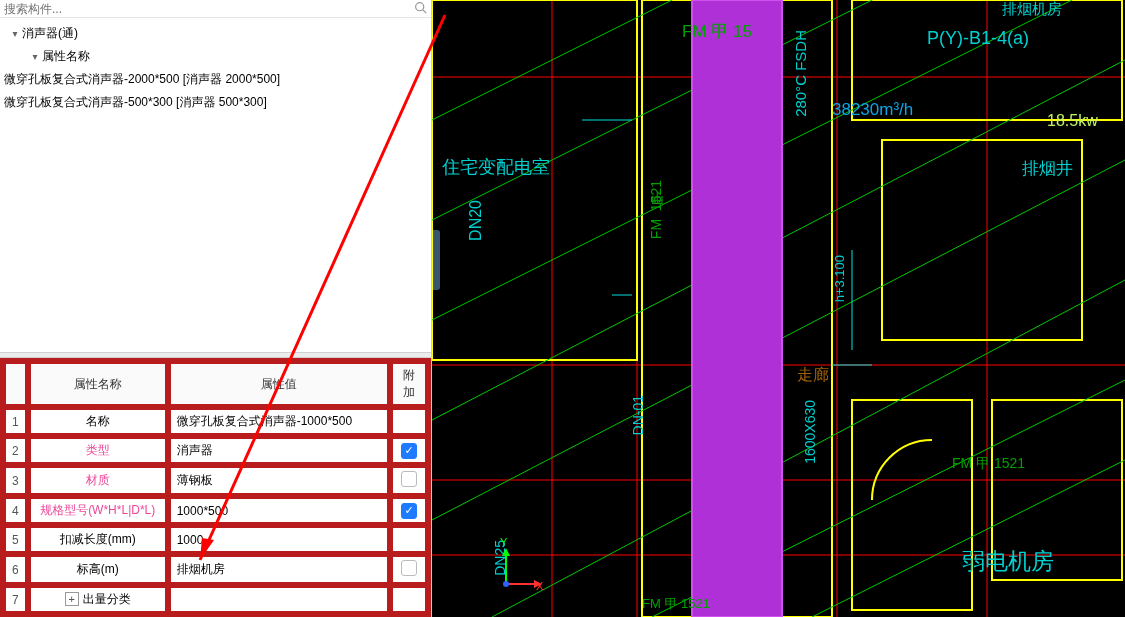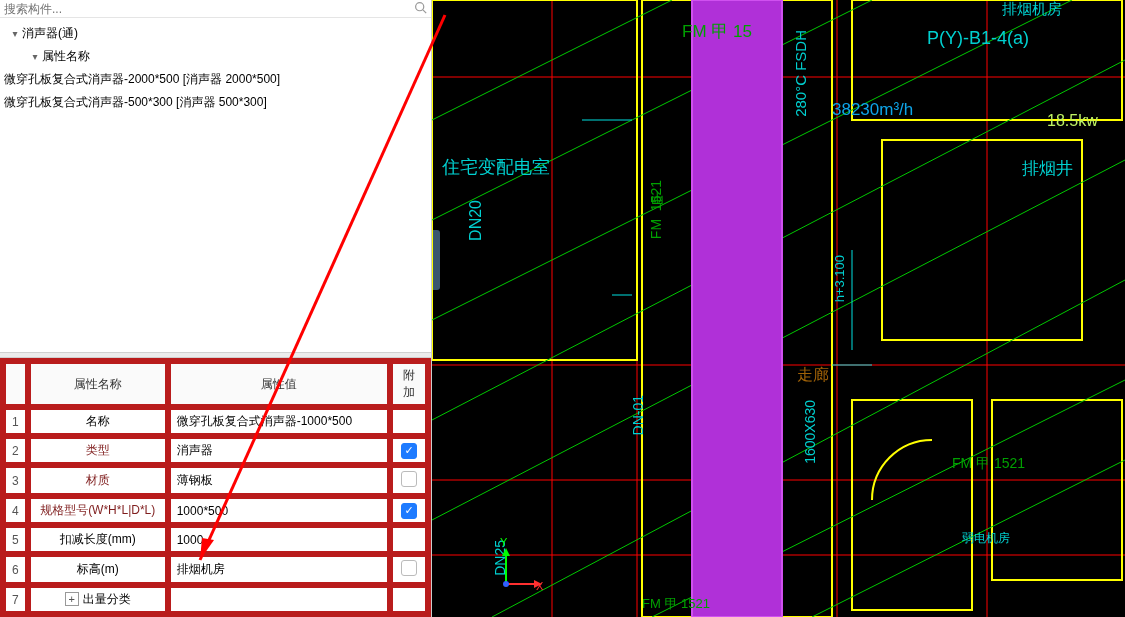--- a/index.html
+++ b/index.html
@@ -26,21 +26,21 @@
 .panel-gap { height: 6px; background: #ececec; border-top: 1px solid #d0d0d0; border-bottom: 1px solid #d0d0d0; }
 
 
 .props-title { padding: 4px 8px; font-size: 12px; color: #444; background: #fafafa; border-bottom: 1px solid #e0e0e0; }
 .props-table { width: 100%; border-collapse: collapse; }
 .props-table th, .props-table td { border: 6px solid #b91c1c; padding: 3px 6px; font-size: 12px; text-align: left; height: 22px; }
 .props-table th { background: #fafafa; font-weight: normal; text-align: center; color: #333; }
 .props-table td.idx { width: 22px; text-align: center; color: #555; }
 .props-table td.name { width: 140px; text-align: center; }
 .props-table td.attach { width: 38px; text-align: center; }
-.props-table .link { color: #7f1d1d; }
+.props-table .link { color: #ec4899; }
 .chk { width: 16px; height: 16px; border: 1px solid #bbb; border-radius: 3px; display: inline-flex; align-items: center; justify-content: center; font-size: 11px; }
 .chk.on { background: #1e7bff; border-color: #1e7bff; color: #fff; }
 .expand-btn { display: inline-flex; width: 14px; height: 14px; border: 1px solid #999; align-items: center; justify-content: center; font-size: 11px; margin-right: 4px; color: #555; }
 
 
 .cad-label { position: absolute; font-family: Arial, sans-serif; white-space: nowrap; pointer-events: none; }
 .vert { writing-mode: vertical-rl; transform: rotate(180deg); }
 
 
 .arrow-svg { position: absolute; left: 0; top: 0; pointer-events: none; }
@@ -201,21 +201,21 @@
     <div class="cad-label" style="left:570px;top:0px;color:#00d0d0;font-size:15px">排烟机房</div>
     <div class="cad-label" style="left:495px;top:28px;color:#00d0d0;font-size:18px">P(Y)-B1-4(a)</div>
     <div class="cad-label" style="left:590px;top:157px;color:#00d0d0;font-size:17px">排烟井</div>
     <div class="cad-label" style="left:365px;top:365px;color:#a16207;font-size:16px">走廊</div>
     <div class="cad-label vert" style="left:198px;top:395px;color:#00d0d0;font-size:14px">DN-01</div>
     <div class="cad-label vert" style="left:60px;top:540px;color:#00d0d0;font-size:14px">DN25</div>
     <div class="cad-label vert" style="left:370px;top:400px;color:#00d0d0;font-size:14px">1600X630</div>
     <div class="cad-label vert" style="left:400px;top:255px;color:#00d0d0;font-size:13px">h+3.100</div>
     <div class="cad-label" style="left:210px;top:595px;color:#00a000;font-size:13px">FM 甲 1521</div>
     <div class="cad-label" style="left:520px;top:455px;color:#00a000;font-size:14px">FM 甲 1521</div>
-    <div class="cad-label" style="left:530px;top:530px;color:#00d0d0;font-size:12px">弱电机房</div>
+    <div class="cad-label" style="left:530px;top:546px;color:#00d0d0;font-size:23px">弱电机房</div>
 
     <div class="axis">
       <svg width="50" height="50">
         <line x1="12" y1="38" x2="12" y2="6" stroke="#00ff00" stroke-width="2"></line>
         <polygon points="12,2 8,10 16,10" fill="#00ff00"></polygon>
         <line x1="12" y1="38" x2="44" y2="38" stroke="#ff3030" stroke-width="2"></line>
         <polygon points="48,38 40,34 40,42" fill="#ff3030"></polygon>
         <circle cx="12" cy="38" r="3" fill="#3060ff"></circle>
       </svg>
       <span class="cad-label" style="left:6px;top:-10px;color:#00ff00;font-size:11px">Y</span>

